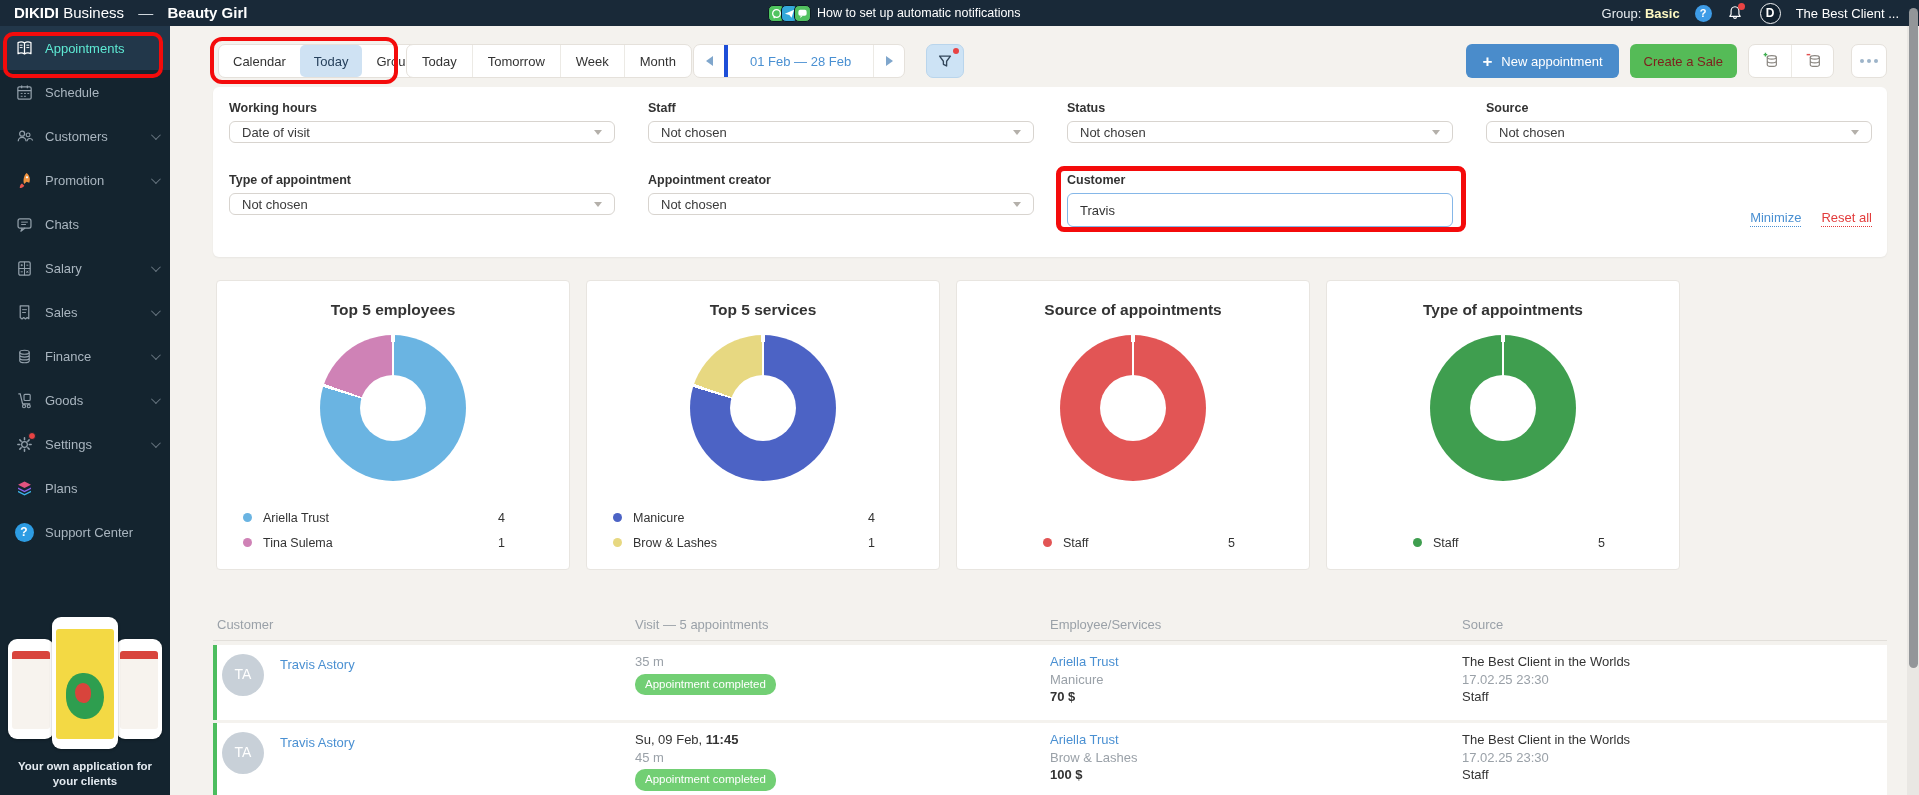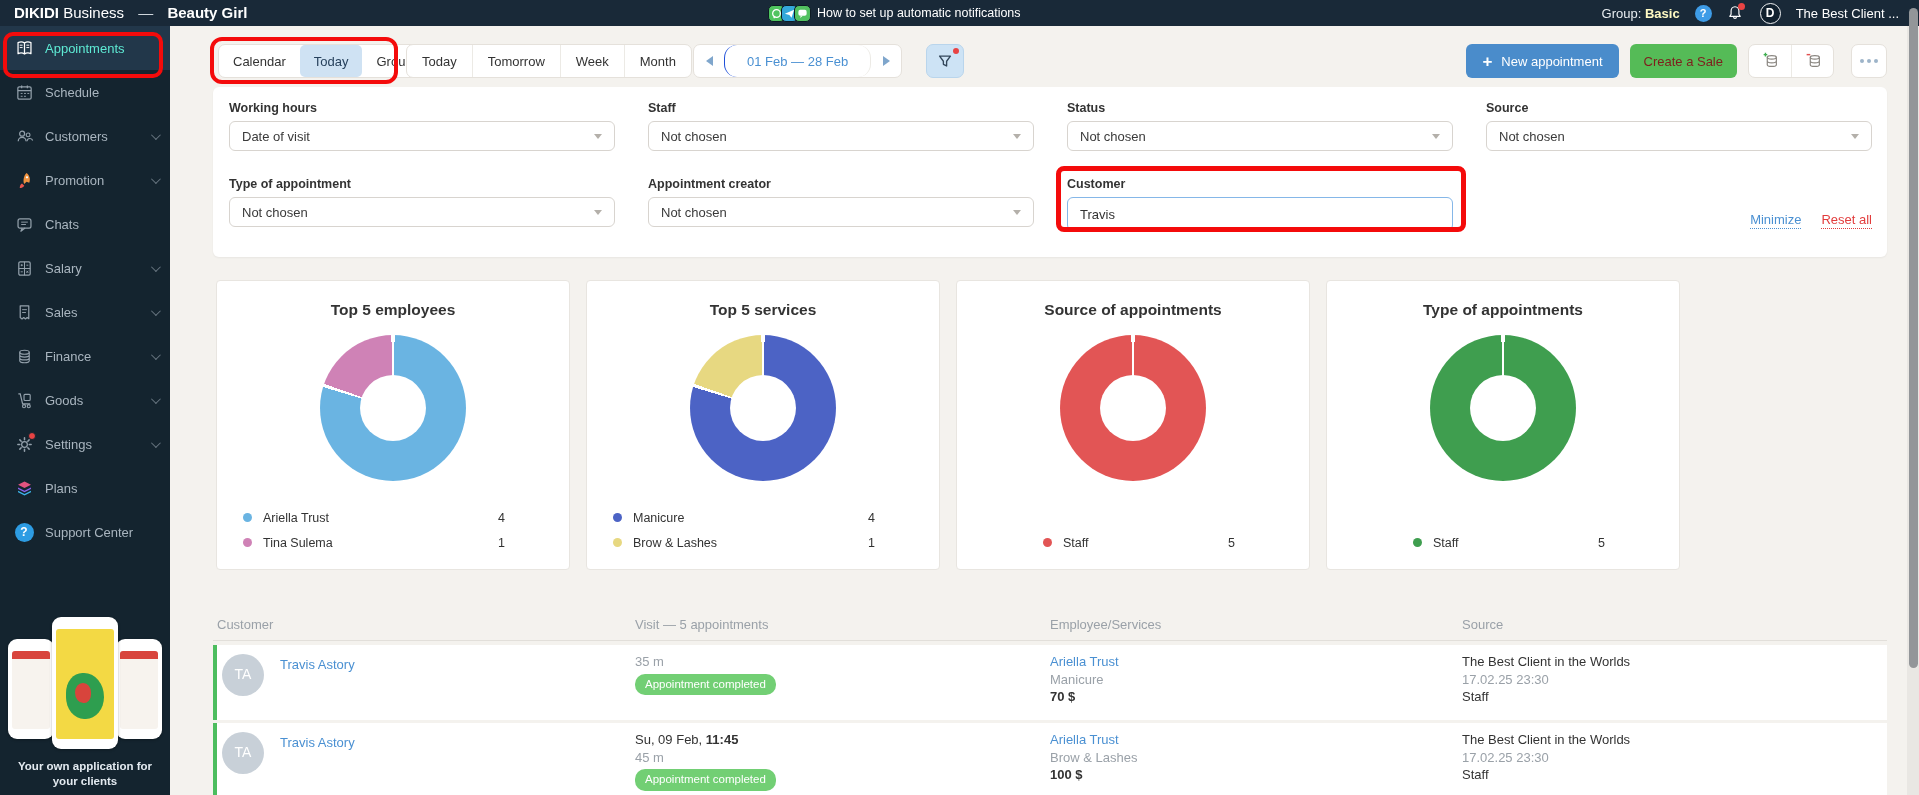--- a/index.html
+++ b/index.html
@@ -54,38 +54,38 @@
   .view-switcher { position:absolute; left:48px; top:18px; }
   .seg { padding:16px 14px; height:100%; display:flex; align-items:center; font-size:13px; color:#333; cursor:pointer; }
   .seg.active { background:#cfe2f3; color:#27415c; border-radius:5px; }
   .range-group { position:absolute; left:236px; top:18px; }
   .range-btn { padding:0 15px; height:100%; display:flex; align-items:center; font-size:13px; color:#333; cursor:pointer; border-left:1px solid #eceae5; }
   .range-btn:first-child { border-left:none; }
   .date-group { position:absolute; left:523px; top:18px; }
   .date-arrow { width:30px; height:100%; display:flex; align-items:center; justify-content:center; cursor:pointer; }
   .tri-l { width:0; height:0; border-top:5px solid transparent; border-bottom:5px solid transparent; border-right:7px solid #7fa6cc; }
   .tri-r { width:0; height:0; border-top:5px solid transparent; border-bottom:5px solid transparent; border-left:7px solid #7fa6cc; }
-  .date-label { padding:0 22px; height:100%; display:flex; align-items:center; border-left:1px solid #1d4ed8; border-right:1px solid #eceae5; color:#4a90d2; font-size:13px; cursor:pointer;border-radius:13px; }
+  .date-label { padding:0 22px; height:100%; display:flex; align-items:center; border-left:4px solid #1d4ed8; border-right:1px solid #eceae5; color:#4a90d2; font-size:13px; cursor:pointer; }
   .filter-btn { position:absolute; left:756px; top:18px; width:38px; height:34px; border-radius:7px; background:#cde3f5; border:1px solid #b9d5ec; display:flex; align-items:center; justify-content:center; cursor:pointer; }
   .filter-btn .fdot { position:absolute; right:4px; top:3px; width:6px; height:6px; border-radius:50%; background:#e84343; }
   .right-cluster { position:absolute; right:32px; top:18px; display:flex; gap:11px; align-items:center; }
   .btn { height:34px; border-radius:6px; display:flex; align-items:center; justify-content:center; font-size:13px; cursor:pointer; border:none; }
   .btn-blue { background:#4a8ccb; color:#fff; padding:0 16px; gap:9px; }
   .btn-blue .plus { font-size:17px; font-weight:bold; line-height:1; }
   .btn-green { background:#55bb57; color:#7f1d1d; padding:0 14px; }
   .icon-pair { display:flex; background:#fff; border:1px solid #e5e1db; border-radius:7px; height:34px; }
   .icon-btn { width:42px; height:100%; display:flex; align-items:center; justify-content:center; cursor:pointer; }
   .icon-pair .icon-btn + .icon-btn { border-left:1px solid #eceae5; }
   .dots-btn { width:36px; height:34px; background:#fff; border:1px solid #e5e1db; border-radius:7px; display:flex; align-items:center; justify-content:center; gap:3px; cursor:pointer; margin-left:6px; }
   .dots-btn i { width:4px; height:4px; border-radius:50%; background:#9db4c9; }
 
   
   .filter-panel { position:absolute; left:43px; top:61px; width:1674px; height:170px; background:#fff; border-radius:6px; box-shadow:0 1px 2px rgba(0,0,0,.05); padding:14px 16px; display:grid; grid-template-columns:repeat(4,386px); column-gap:33px; row-gap:14px; }
   .f-label { font-size:12.5px; font-weight:bold; color:#333; margin-bottom:6px; }
-  .f-select { height:30px; border:1px solid #d8d4cf; border-radius:6px; background:#fff; display:flex; align-items:center; justify-content:space-between; padding:0 12px; font-size:13px; color:#3a3a3a; cursor:pointer; }
+  .f-select { height:22px; border:1px solid #d8d4cf; border-radius:6px; background:#fff; display:flex; align-items:center; justify-content:space-between; padding:0 12px; font-size:13px; color:#3a3a3a; cursor:pointer; }
   .caret { width:0; height:0; border-left:4.5px solid transparent; border-right:4.5px solid transparent; border-top:5px solid #b4b0aa; }
   .f-input { width:100%; height:34px; border:1px solid #85b7e8; border-radius:6px; padding:0 12px; font-size:13px; color:#333; font-family:"Liberation Sans",sans-serif; outline:none; }
   .links-cell { display:flex; align-items:center; justify-content:flex-end; gap:20px; padding-top:20px; }
   .link { font-size:13px; cursor:pointer; border-bottom:1px dotted currentColor; padding-bottom:1px; }
   .link-min { color:#4a90d2; }
   .link-reset { color:#e23c3c; }
 
   
   .charts { position:absolute; left:46px; top:254px; display:flex; gap:16px; }
   .chart-card { width:354px; height:290px; background:#fff; border:1px solid #e8e5e0; border-radius:4px; position:relative; }

